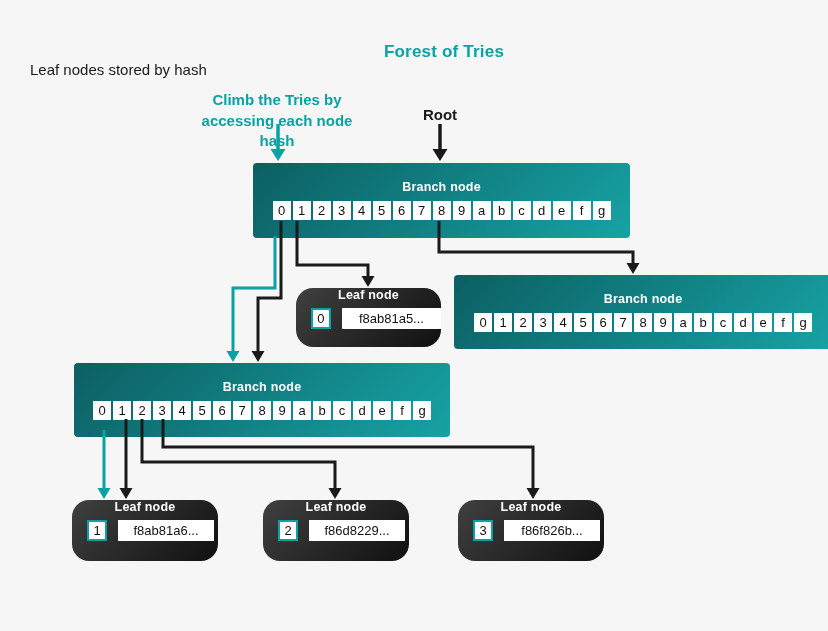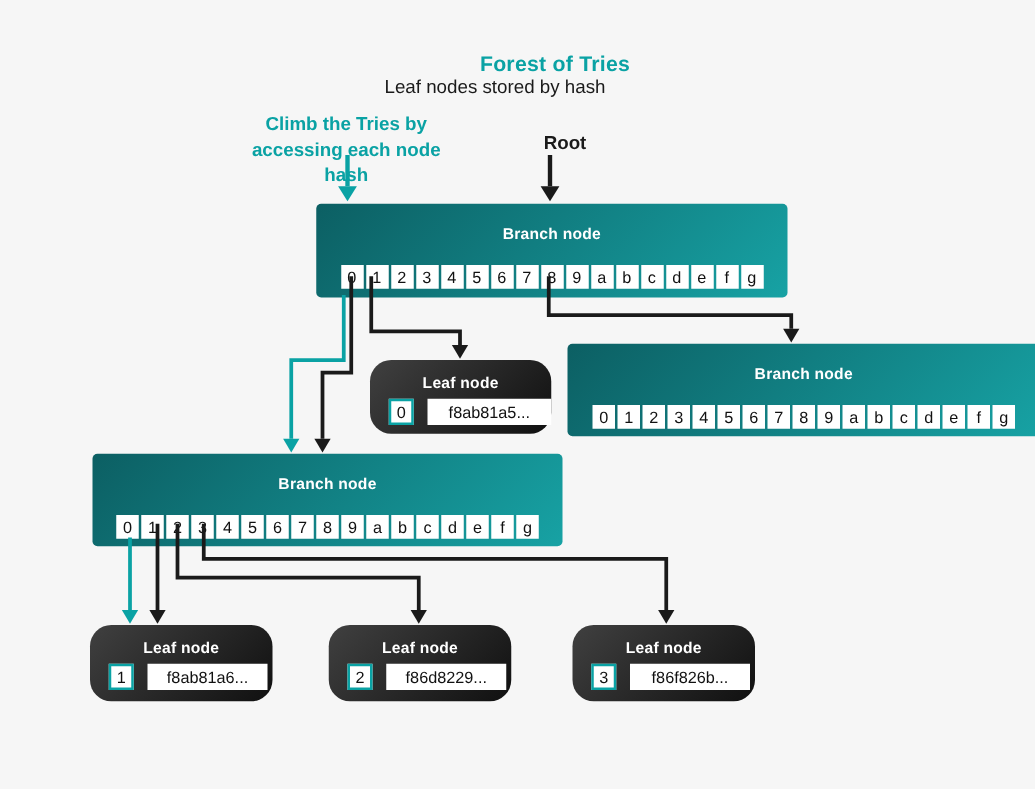--- a/index.html
+++ b/index.html
@@ -7,53 +7,53 @@
     position:relative; width:828px; height:631px; overflow:hidden;
     background:#f6f6f6;
     font-family:Liberation Sans, sans-serif;
     margin-left:30px;
   }
   .title {
     position:absolute; left:0; top:42px; width:828px; text-align:center;
     font-size:17px; font-weight:700; color:#0aa2a4; letter-spacing:.2px;
   }
   .subtitle {
-    position:absolute; left:0; top:61px; width:732px; text-align:center;
+    position:absolute; left:0; top:61px; width:732px; text-align:left;
     font-size:15px; color:#1a1a1a;
   }
   .annot {
     position:absolute; text-align:center; font-size:15px; font-weight:700;
     line-height:1.38; white-space:pre-line;
   }
   .annot.teal { color:#0aa2a4; }
   .annot.dark { color:#1a1a1a; }
 
   .edges { position:absolute; left:0; top:0; z-index:5; pointer-events:none; }
 
   .branch {
     position:absolute; z-index:2; border-radius:4px;
     background:linear-gradient(135deg,#0c5f63 0%,#17a2a4 100%);
     display:flex; flex-direction:column; align-items:center;
-    box-sizing:border-box; padding-top:17px;gap:11px;
+    box-sizing:border-box; padding-top:17px;
   }
   .branch-label, .leaf-label {
     color:#ffffff; font-size:12.5px; font-weight:700; letter-spacing:.2px;
     text-align:center;
   }
   .cells { display:flex; gap:2px; margin-top:7px; }
   .cell {
     width:18px; height:19px; background:#ffffff; color:#111111;
     display:flex; align-items:center; justify-content:center;
     font-size:13px;
   }
 
   .leaf {
     position:absolute; z-index:2; border-radius:17px;
     background:linear-gradient(135deg,#404040 0%,#101010 100%);
-    box-sizing:border-box; padding-top:11px;
+    box-sizing:border-box; 
   }
   .leaf-row {
     display:flex; gap:11px; margin-top:6px; padding-left:15px;
     align-items:center;
   }
   .idx {
     width:20px; height:21px; box-sizing:border-box;
     background:#ffffff; border:2px solid #0aa2a4; color:#111111;
     display:flex; align-items:center; justify-content:center; font-size:13px;
   }
@@ -66,21 +66,21 @@
 </head>
 <body>
 
 <div class="canvas">
 
   <div class="title">Forest of Tries</div>
   <div class="subtitle">Leaf nodes stored by hash</div>
 
   <div class="annot teal" style="left:152px; top:90px; width:190px;">Climb the Tries by
 accessing each node hash</div>
-  <div class="annot dark" style="left:392px; top:105px; width:60px;">Root</div>
+  <div class="annot dark" style="left:380px; top:105px; width:60px;">Root</div>
 
   <svg class="edges" width="828" height="631" viewBox="0 0 828 631">
 
     <g stroke="#0aa2a4" fill="#0aa2a4">
       <path d="M248,124 L248,149" stroke-width="3.5" fill="none"></path>
       <polygon points="240.5,149 255.5,149 248,161" stroke="none"></polygon>
     </g>
 
     <g stroke="#1a1a1a" fill="#1a1a1a">
       <path d="M410,124 L410,149" stroke-width="3.5" fill="none"></path>

